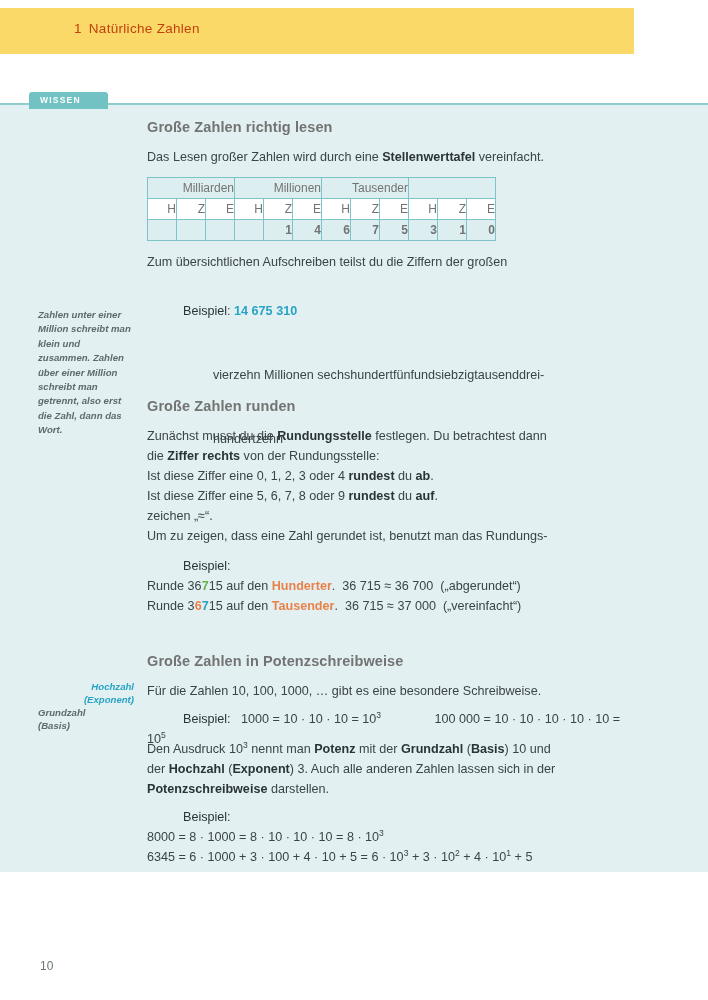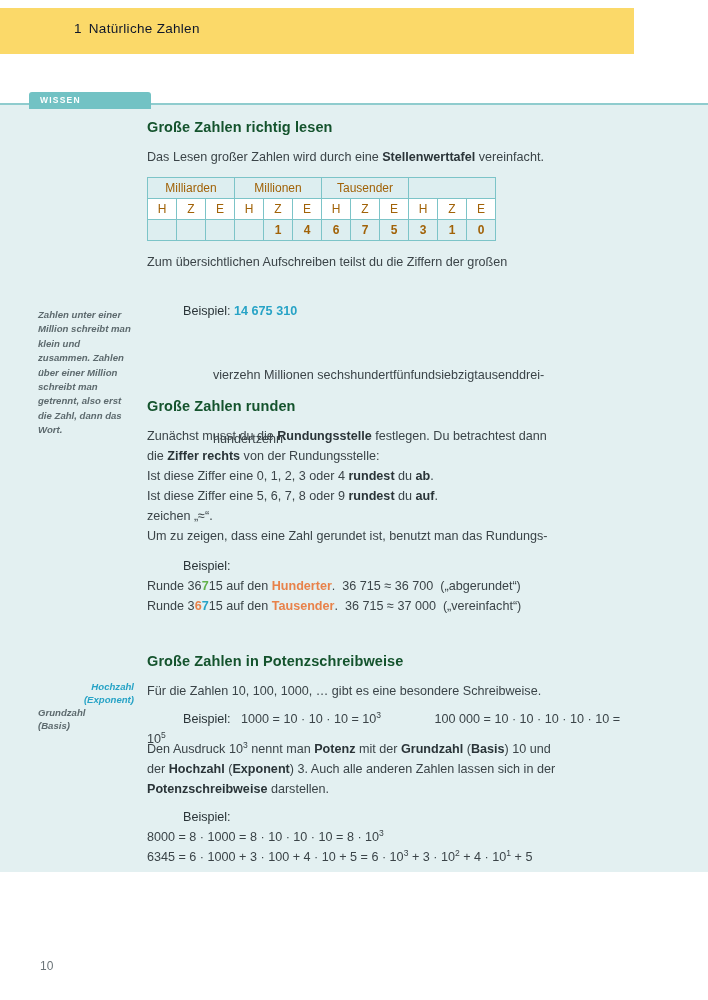--- a/index.html
+++ b/index.html
@@ -24,40 +24,40 @@
     width: 634px;
     height: 46px;
     background: #fbd969;
   }
   .runhead-text {
     position: absolute;
     left: 74px;
     top: 13px;
     font-size: 13.5px;
     letter-spacing: .3px;
-    color: #0f172a;
+    color: #c2410c;
   }
   .runhead-num { margin-right: 7px; }
 
   
   .panel {
     position: absolute;
     left: 0;
     top: 103px;
     width: 708px;
     height: 769px;
     background: #e3f0f1;
     border-top: 2px solid #8fccce;
     box-sizing: border-box;
   }
   .panel-tab {
     position: absolute;
     left: 29px;
     top: 92px;
-    width: 122px;
+    width: 79px;
     height: 17px;
     background: #72c2c4;
     border-radius: 3px 3px 0 0;
     z-index: 3;
   }
   .panel-tab span {
     position: absolute;
     left: 11px;
     top: 3px;
     font-size: 8.5px;
@@ -78,21 +78,21 @@
     left: 147px;
     top: 0;
     width: 480px;
   }
 
   
   h2.sec {
     margin: 0;
     font-size: 14.5px;
     font-weight: bold;
-    color: #14532d;
+    color: #737373;
     letter-spacing: .1px;
   }
   p.body {
     margin: 0;
     font-size: 12.6px;
     line-height: 20px;
     color: #3b4448;
   }
   .b { font-weight: bold; color: #2a3438; }
   .teal { color: #27a3c6; }
@@ -103,23 +103,23 @@
 
   
   .pv-table {
     border-collapse: collapse;
     table-layout: fixed;
     border: 1px solid #7cc4c8;
   }
   .pv-table td {
     border: 1px solid #7cc4c8;
     height: 20px;
-    text-align: center;
+    text-align: right;
     font-size: 12px;
-    color: #a16207;
+    color: #737373;
     padding: 0;
   }
   .pv-group {
     background: #ddeef0;
     font-size: 12px;
   }
   .pv-head {
     background: #ffffff;
     font-size: 12.5px;
   }

